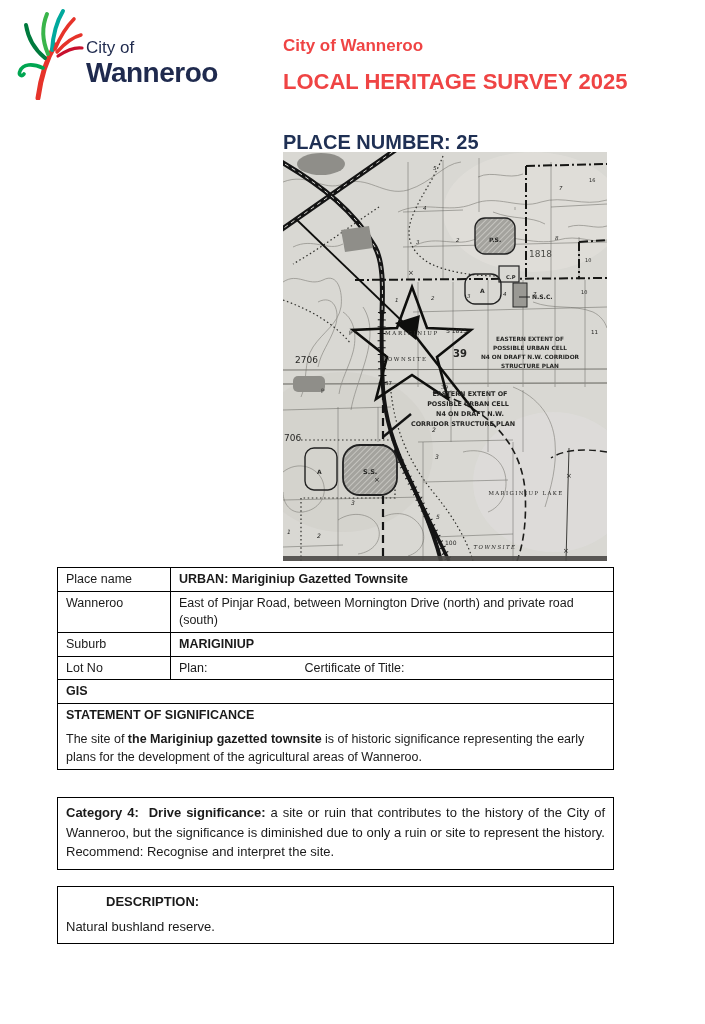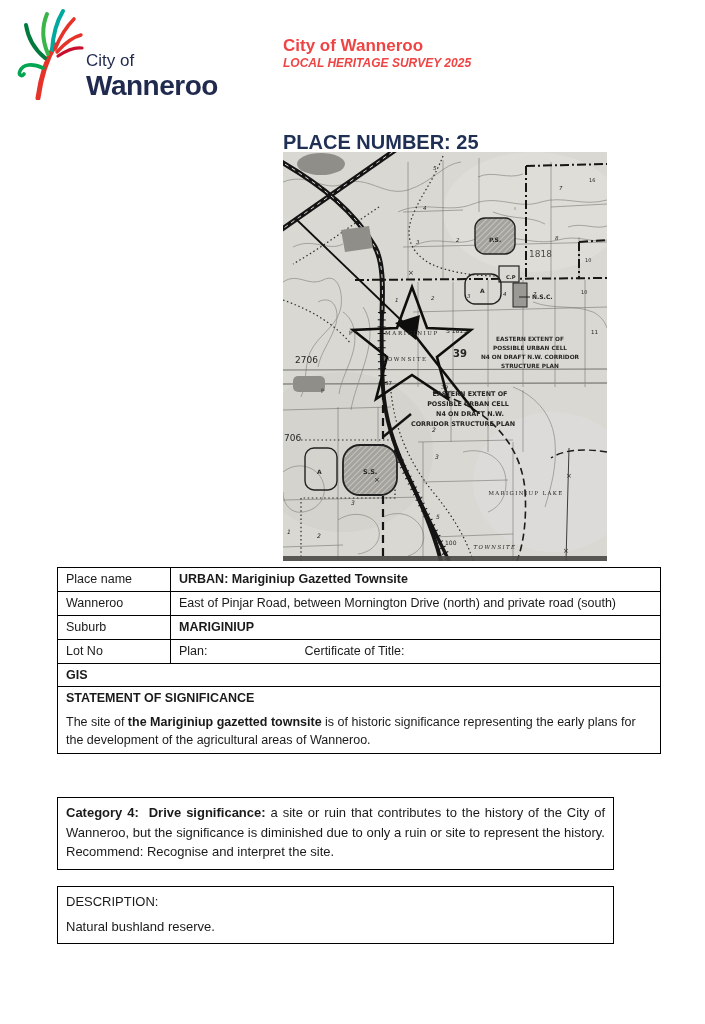--- a/index.html
+++ b/index.html
@@ -2,44 +2,44 @@
 <html><head>
 <meta charset="utf-8">
 <style>
   html,body{margin:0;padding:0;background:#888;}
   .page{
     position:relative;width:705px;height:1024px;background:#ffffff;
     font-family:"Liberation Sans","DejaVu Sans",sans-serif;color:#1a1a1a;
     overflow:hidden;margin:0 auto;
   }
   
-  .logo{position:absolute;left:10px;top:8px;display:flex;align-items:flex-end;}
+  .logo{position:absolute;left:10px;top:8px;display:flex;align-items:center;}
   .logo-text{margin-left:2px;margin-top:18px;line-height:1.05;color:#1F2A4E;}
   .logo-cityof{font-size:17px;font-weight:400;letter-spacing:0px;display:block;}
   .logo-wanneroo{font-size:28px;font-weight:700;letter-spacing:-0.5px;display:block;margin-top:1px;}
   .hdr-block{position:absolute;left:283px;top:36px;color:#ef4444;font-weight:700;}
   .hdr-org{font-size:17px;display:block;}
-  .hdr-title{font-size:12px;display:block;font-style:italic;}
+  .hdr-title{font-size:22px;display:block;margin-top:13px;}
   .place-number{position:absolute;left:283px;top:131px;font-size:20px;font-weight:700;color:#1F3054;}
   
   .map-wrap{position:absolute;left:283px;top:152px;width:324px;height:409px;}
   
-  .details{position:absolute;left:57px;top:567px;width:604px;border-collapse:collapse;font-size:12.5px;}
+  .details{position:absolute;left:57px;top:567px;width:557px;border-collapse:collapse;font-size:12.5px;}
   .details td{border:1.2px solid #000;padding:3px 8px;vertical-align:top;line-height:1.35;}
   .details td.lab{width:96px;}
   .b{font-weight:700;}
   .sb{font-weight:600;}
   .plan-span{display:inline-block;min-width:122px;}
   .stmt-cell{padding:4px 8px 8px 8px;}
   .stmt-head{font-weight:700;display:block;margin-bottom:6px;}
   .stmt-body{display:block;line-height:1.45;}
   .box{position:absolute;left:57px;width:539px;border:1.2px solid #000;padding:5px 8px 7px 8px;font-size:13px;line-height:1.5;}
   .cat-box{top:797px;text-align:justify;}
   .desc-box{top:886px;}
-  .desc-head{font-weight:400;display:block;margin-bottom:5px;}
+  .desc-head{font-weight:700;display:block;margin-bottom:5px;margin-left:40px;}
   .prewrap{white-space:pre-wrap;}
 </style>
 </head>
 <body>
 
 <div class="page">
 
   <div class="logo">
     <svg width="74" height="92" viewBox="0 0 74 92">
       <g fill="none" stroke-linecap="round">

